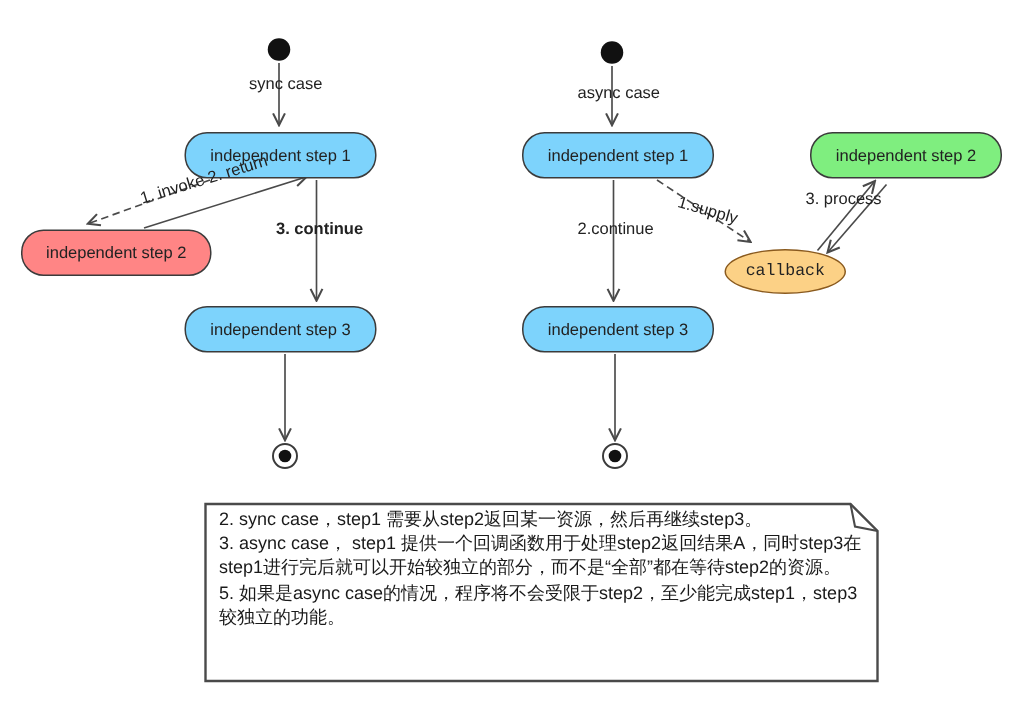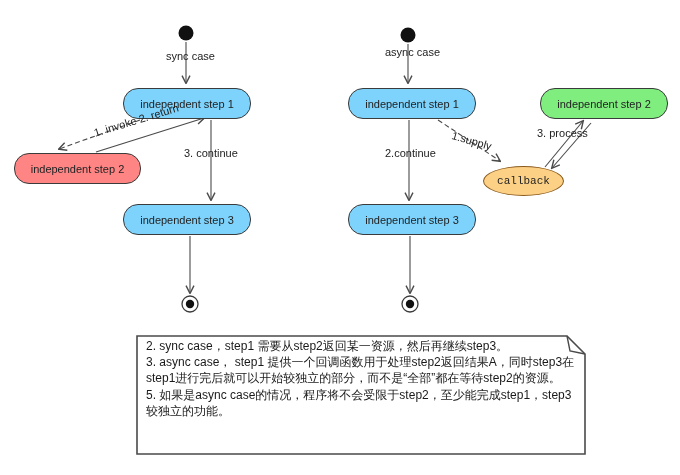--- a/index.html
+++ b/index.html
@@ -72,26 +72,26 @@
   <div class="box" style="left:123px; top:88px; width:128px; height:31px;">
     <span>independent step 1</span>
   </div>
   <div class="lbl rot-invoke" style="left:94px; top:127px;">
     <span>1. invoke</span>
     <span>2. return</span>
   </div>
   <div class="box red" style="left:14px; top:153px; width:127px; height:31px;">
     <span>independent step 2</span>
   </div>
-  <div class="lbl" style="left:184px; top:147px;">3. continue</div>
+  <div class="lbl" style="left:184px; top:147px;font-weight:bold;">3. continue</div>
   <div class="box" style="left:123px; top:204px; width:128px; height:31px;">
     <span>independent step 3</span>
   </div>
 
-  <div class="lbl" style="left:385px; top:46px;">async case</div>
+  <div class="lbl" style="left:385px; top:56px;">async case</div>
   <div class="box" style="left:348px; top:88px; width:128px; height:31px;">
     <span>independent step 1</span>
   </div>
   <div class="box green" style="left:540px; top:88px; width:128px; height:31px;">
     <span>independent step 2</span>
   </div>
   <div class="lbl rot-supply" style="left:452px; top:129px;">1.supply</div>
   <div class="lbl" style="left:537px; top:127px;">3. process</div>
   <div class="lbl" style="left:385px; top:147px;">2.continue</div>
   <div class="ellipse" style="left:483px; top:166px; width:81px; height:30px;font-family:Liberation Mono, monospace;">

